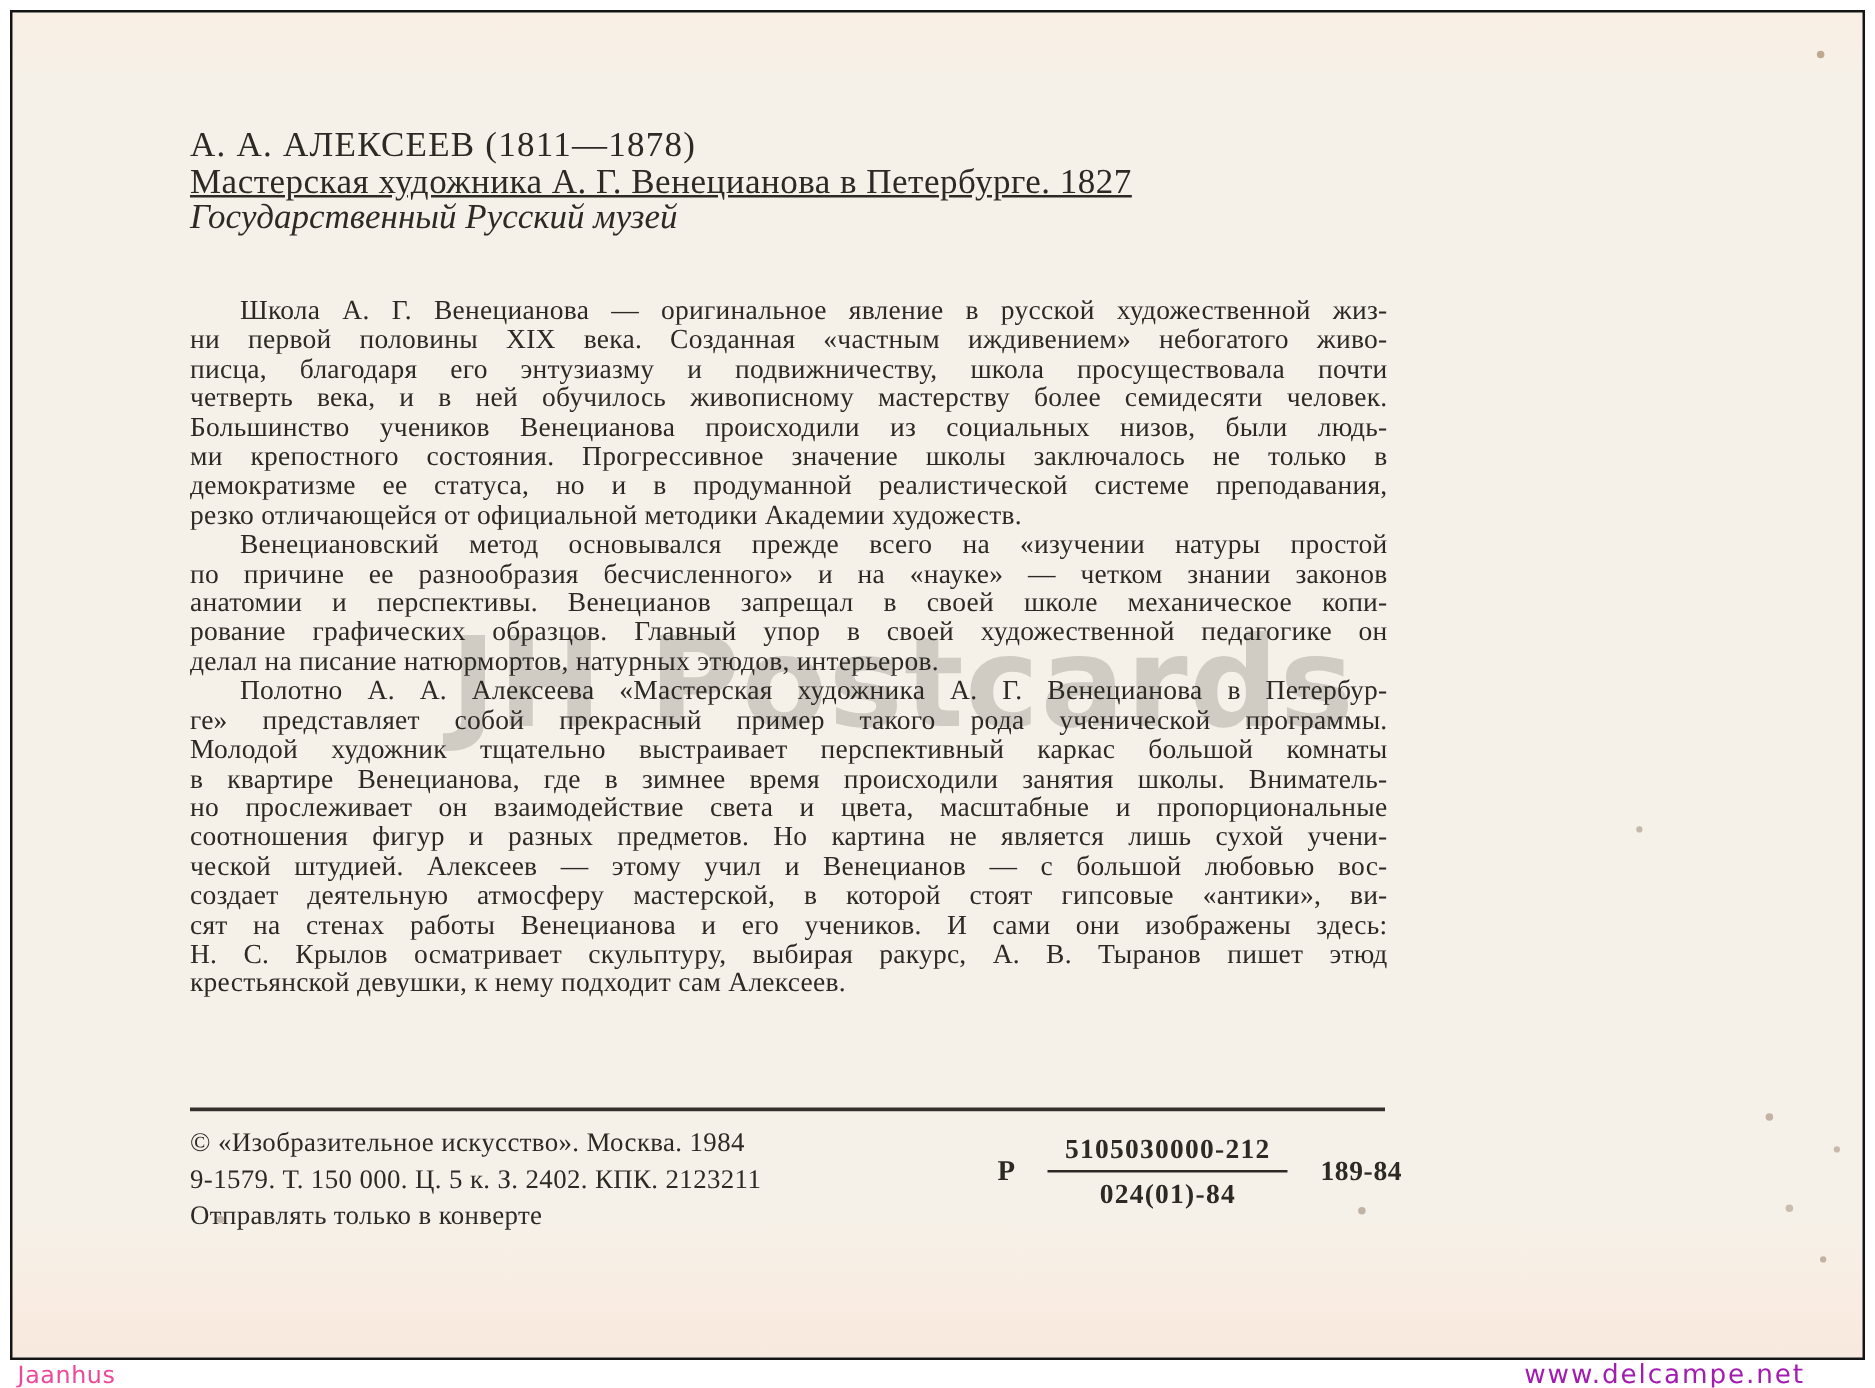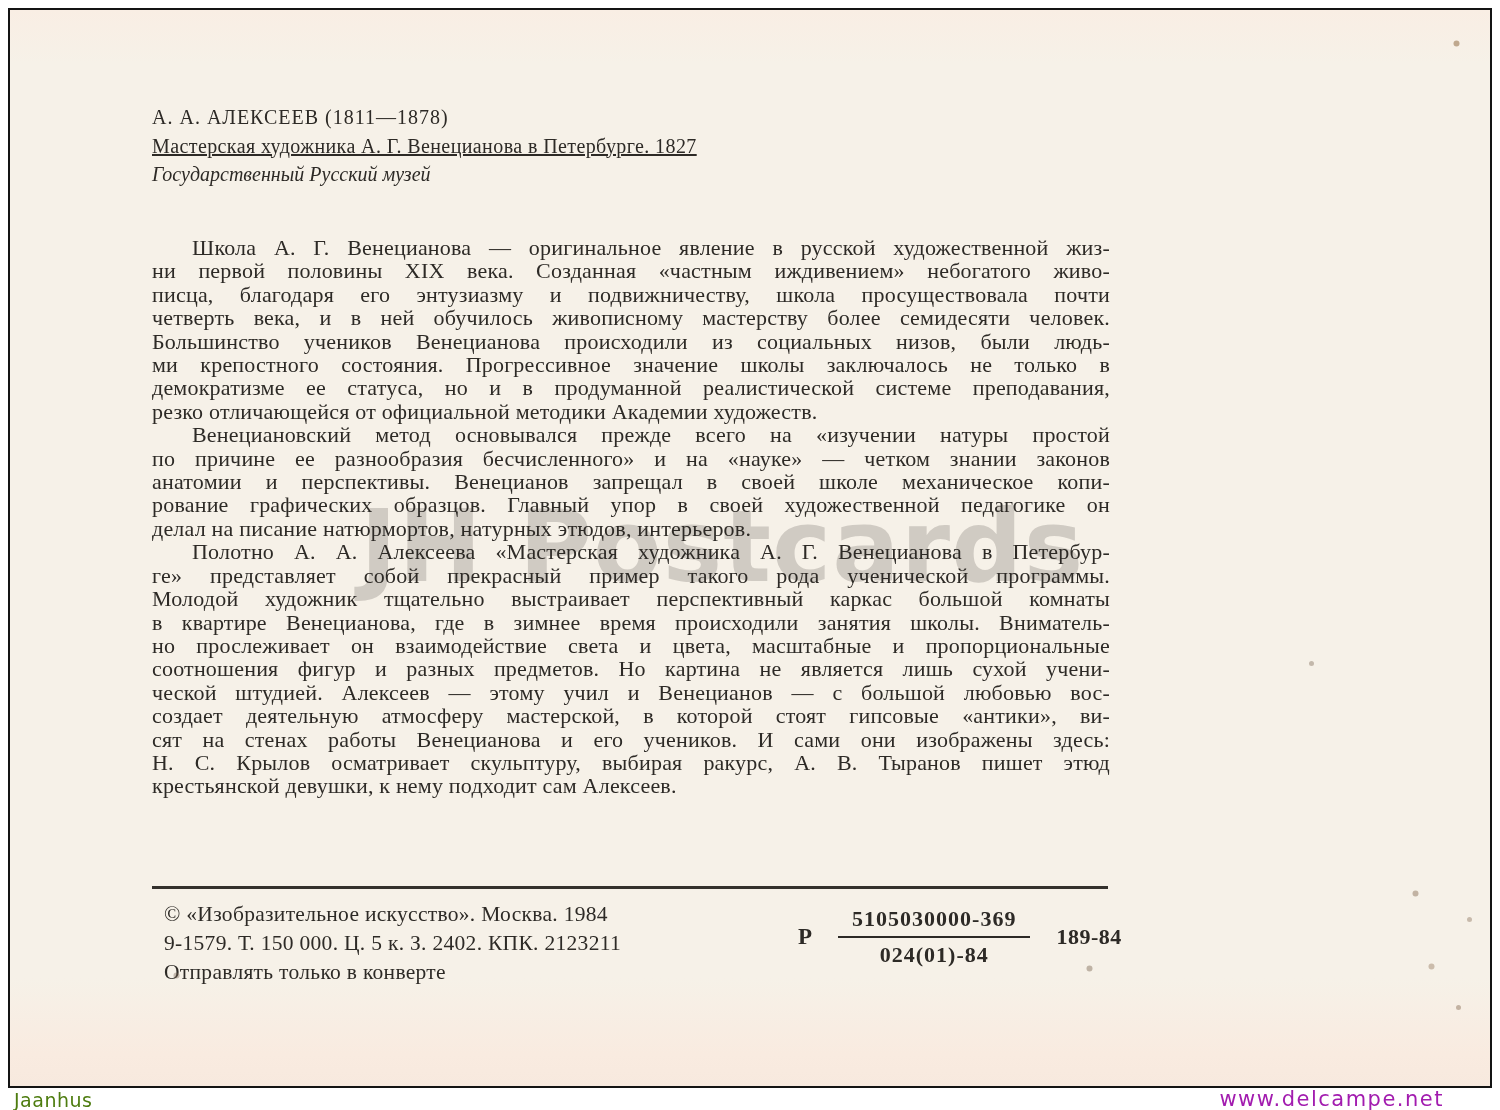--- a/index.html
+++ b/index.html
@@ -28,21 +28,21 @@
     font-size: 100px;
     letter-spacing: 1px;
     color: rgba(134,130,124,0.34) !important;
     white-space: nowrap;
     z-index: 1;
     user-select: none;
   }
 
   .header-block {
     position: absolute; left: 142px; top: 93px; width: 960px;
-    line-height: 28.5px; font-size: 20px;
+    line-height: 28.5px; font-size: 28px;
     z-index: 2;
   }
   .header-artist { letter-spacing: 1px; }
   .header-title { letter-spacing: 0.4px; text-decoration: underline; }
   .italic { font-style: italic; }
 
   .body-text {
     position: absolute; left: 142px; top: 226px; width: 958px;
     font-size: 22px; line-height: 23.4px;
     letter-spacing: 0.2px;
@@ -56,21 +56,20 @@
     position: absolute; left: 142px; top: 876px; width: 956px; height: 3px;
     background: #34312c;
     z-index: 2;
   }
 
   .imprint {
     position: absolute; left: 142px; top: 890px; width: 620px;
     font-size: 21.5px; line-height: 29px;
     letter-spacing: 0.3px;
     z-index: 2;
-    margin-left: 12px;
   }
 
   .catalog {
     position: absolute; left: 788px; top: 896px;
     display: flex; align-items: center; gap: 26px;
     font-weight: 700; font-size: 22px;
     z-index: 2;
   }
   .cat-letter { font-size: 23px; }
   .frac { display: inline-flex; flex-direction: column; align-items: center; }
@@ -90,21 +89,21 @@
       1420px 955px 0 1.5px rgba(140,110,80,0.4),
       1447px 996px 0 1px rgba(130,105,80,0.45),
       165px 964px 0 1.5px rgba(120,100,85,0.4),
       1078px 957px 0 1.5px rgba(125,105,85,0.45);
     z-index: 3;
   }
 
   .footer-label {
     position: absolute;
     font-family: "DejaVu Sans", sans-serif;
-    color: #4d7c0f;
+    color: #ec4899;
   }
   .footer-left { left: 14px; top: 1089px; font-size: 19px; letter-spacing: 0.5px; }
   .footer-right { right: 56px; top: 1087px; font-size: 21px; letter-spacing: 1.5px; color: #a21caf; }
 </style>
 </head>
 <body>
 
 <div class="scan">
 
   <div class="watermark">JH Postcards</div>
@@ -152,21 +151,21 @@
 
   <div class="imprint">
     <div>© «Изобразительное искусство». Москва. 1984</div>
     <div>9-1579. Т. 150 000. Ц. 5 к. З. 2402. КПК. 2123211</div>
     <div>Отправлять только в конверте</div>
   </div>
 
   <div class="catalog">
     <span class="cat-letter">Р</span>
     <span class="frac">
-      <span class="num">5105030000-369</span>
+      <span class="num">5105030000-212</span>
       <span class="den">024(01)-84</span>
     </span>
     <span class="cat-suffix">189-84</span>
   </div>
 
   <div class="specks"></div>
 </div>
 
 <div class="footer-label footer-left">Jaanhus</div>
 <div class="footer-label footer-right">www.delcampe.net</div>

